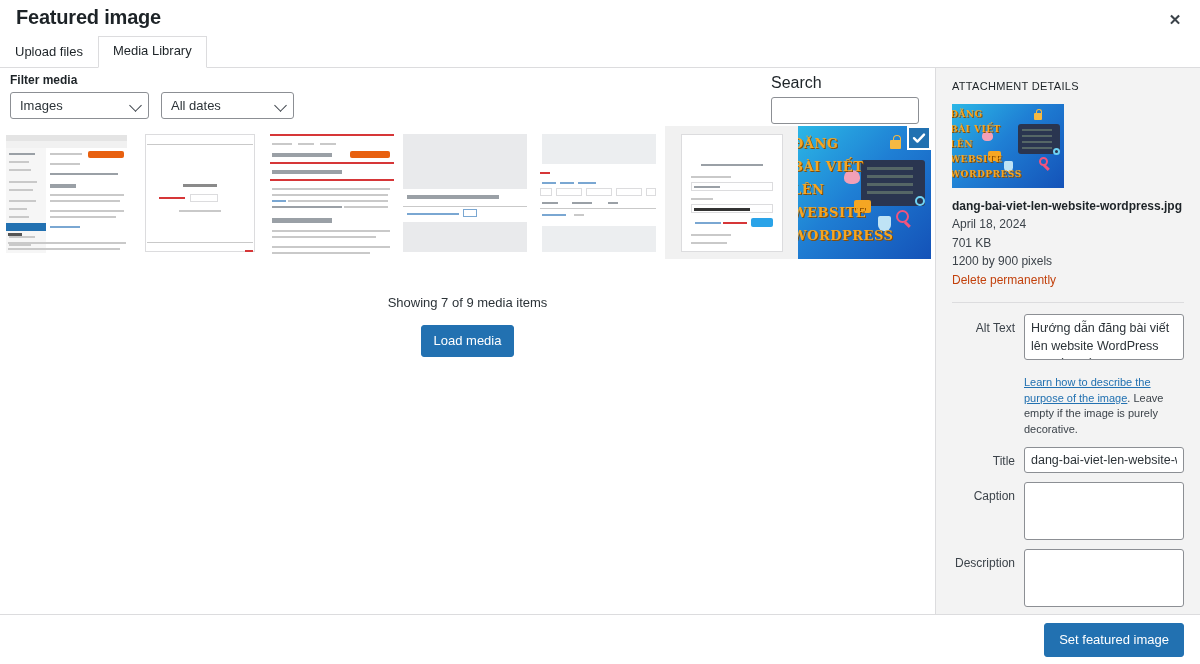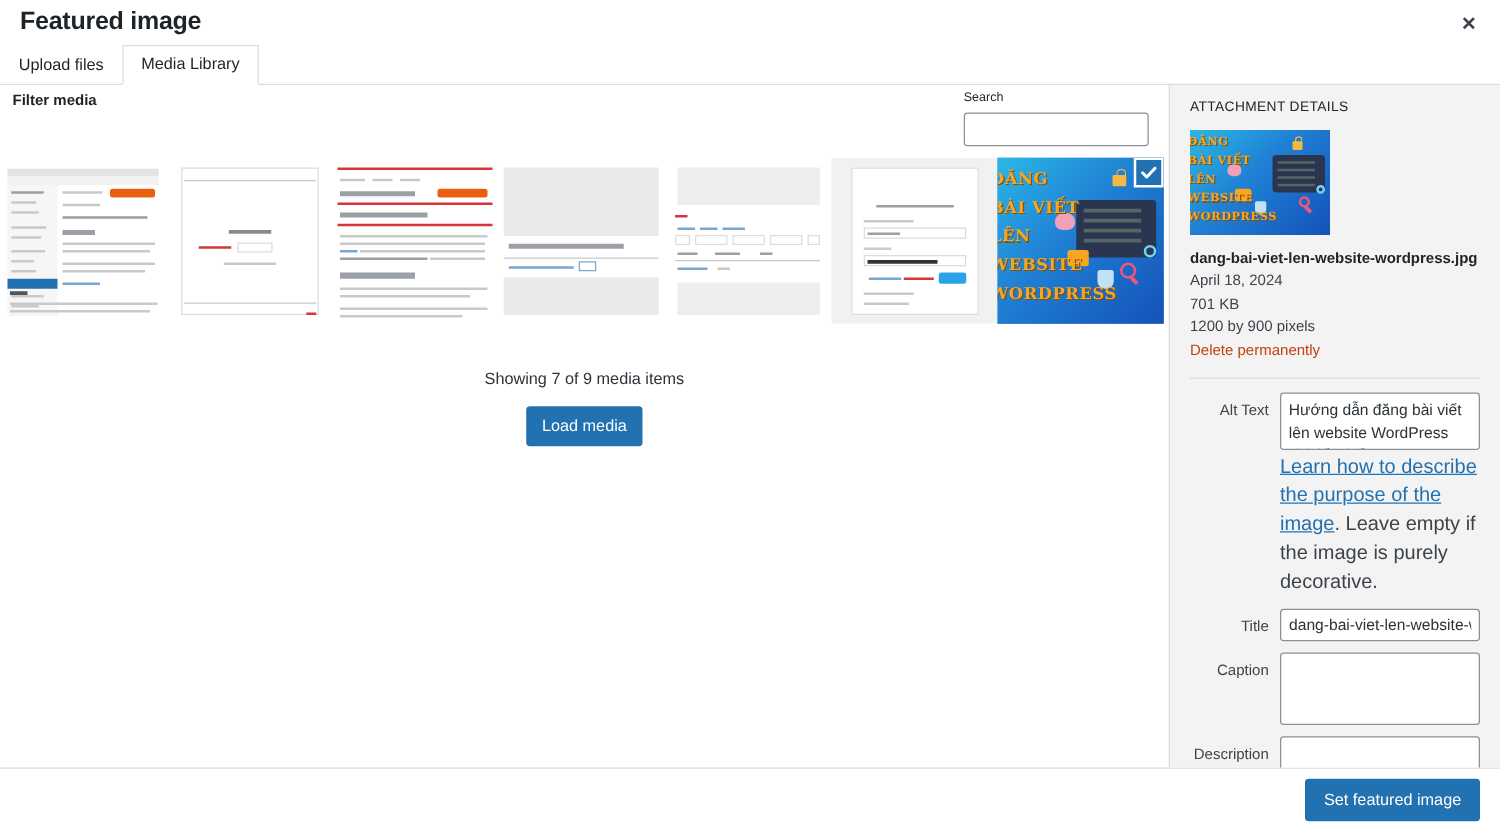--- a/index.html
+++ b/index.html
@@ -143,21 +143,21 @@
   }
 
   .search-area {
     position: absolute;
     top: 5px;
     right: 0;
     width: 164px;
     text-align: left;
   }
   .search-label {
-    font-size: 10px;
+    font-size: 16px;
     color: #1d2327;
     display: block;
     margin-bottom: 5px;
     line-height: 1.2;
   }
   .search-input {
     width: 148px;
     height: 27px;
     border: 1px solid #8c8f94;
     border-radius: 3px;
@@ -438,24 +438,24 @@
     resize: none;
     outline: none;
     line-height: 1.45;
     display: block;
   }
   .ta.alt { height: 46px; overflow: hidden; }
   .ta.caption { height: 58px; }
   .ta.desc { height: 58px; }
   .ti { height: 26px; padding: 3px 6px; }
   .help {
-    font-size: 16px;
+    font-size: 11px;
     color: #3c434a;
     line-height: 1.45;
-    margin-top: 2px;
+    margin-top: 15px;
   }
   .help a { color: #2271b1; text-decoration: underline; }
 
   
   .footer {
     flex: 0 0 50px;
     height: 50px;
     border-top: 1px solid #dcdcde;
     display: flex;
     align-items: center;
@@ -479,20 +479,30 @@
     <div class="tab">Upload files</div>
     <div class="tab active">Media Library</div>
   </div>
 
   <div class="body">
 
     <div class="content">
 
       <div class="toolbar">
         <span class="filter-label">Filter media</span>
+        <div class="selects">
+          <div class="select media-type">
+            <span>Images</span>
+            <span class="chev"></span>
+          </div>
+          <div class="select date">
+            <span>All dates</span>
+            <span class="chev"></span>
+          </div>
+        </div>
 
         <div class="search-area">
           <span class="search-label">Search</span>
           <input class="search-input" type="text" placeholder="" value="" style="">
         </div>
       </div>
 
       <div class="grid-area">
         <div class="grid">
 

